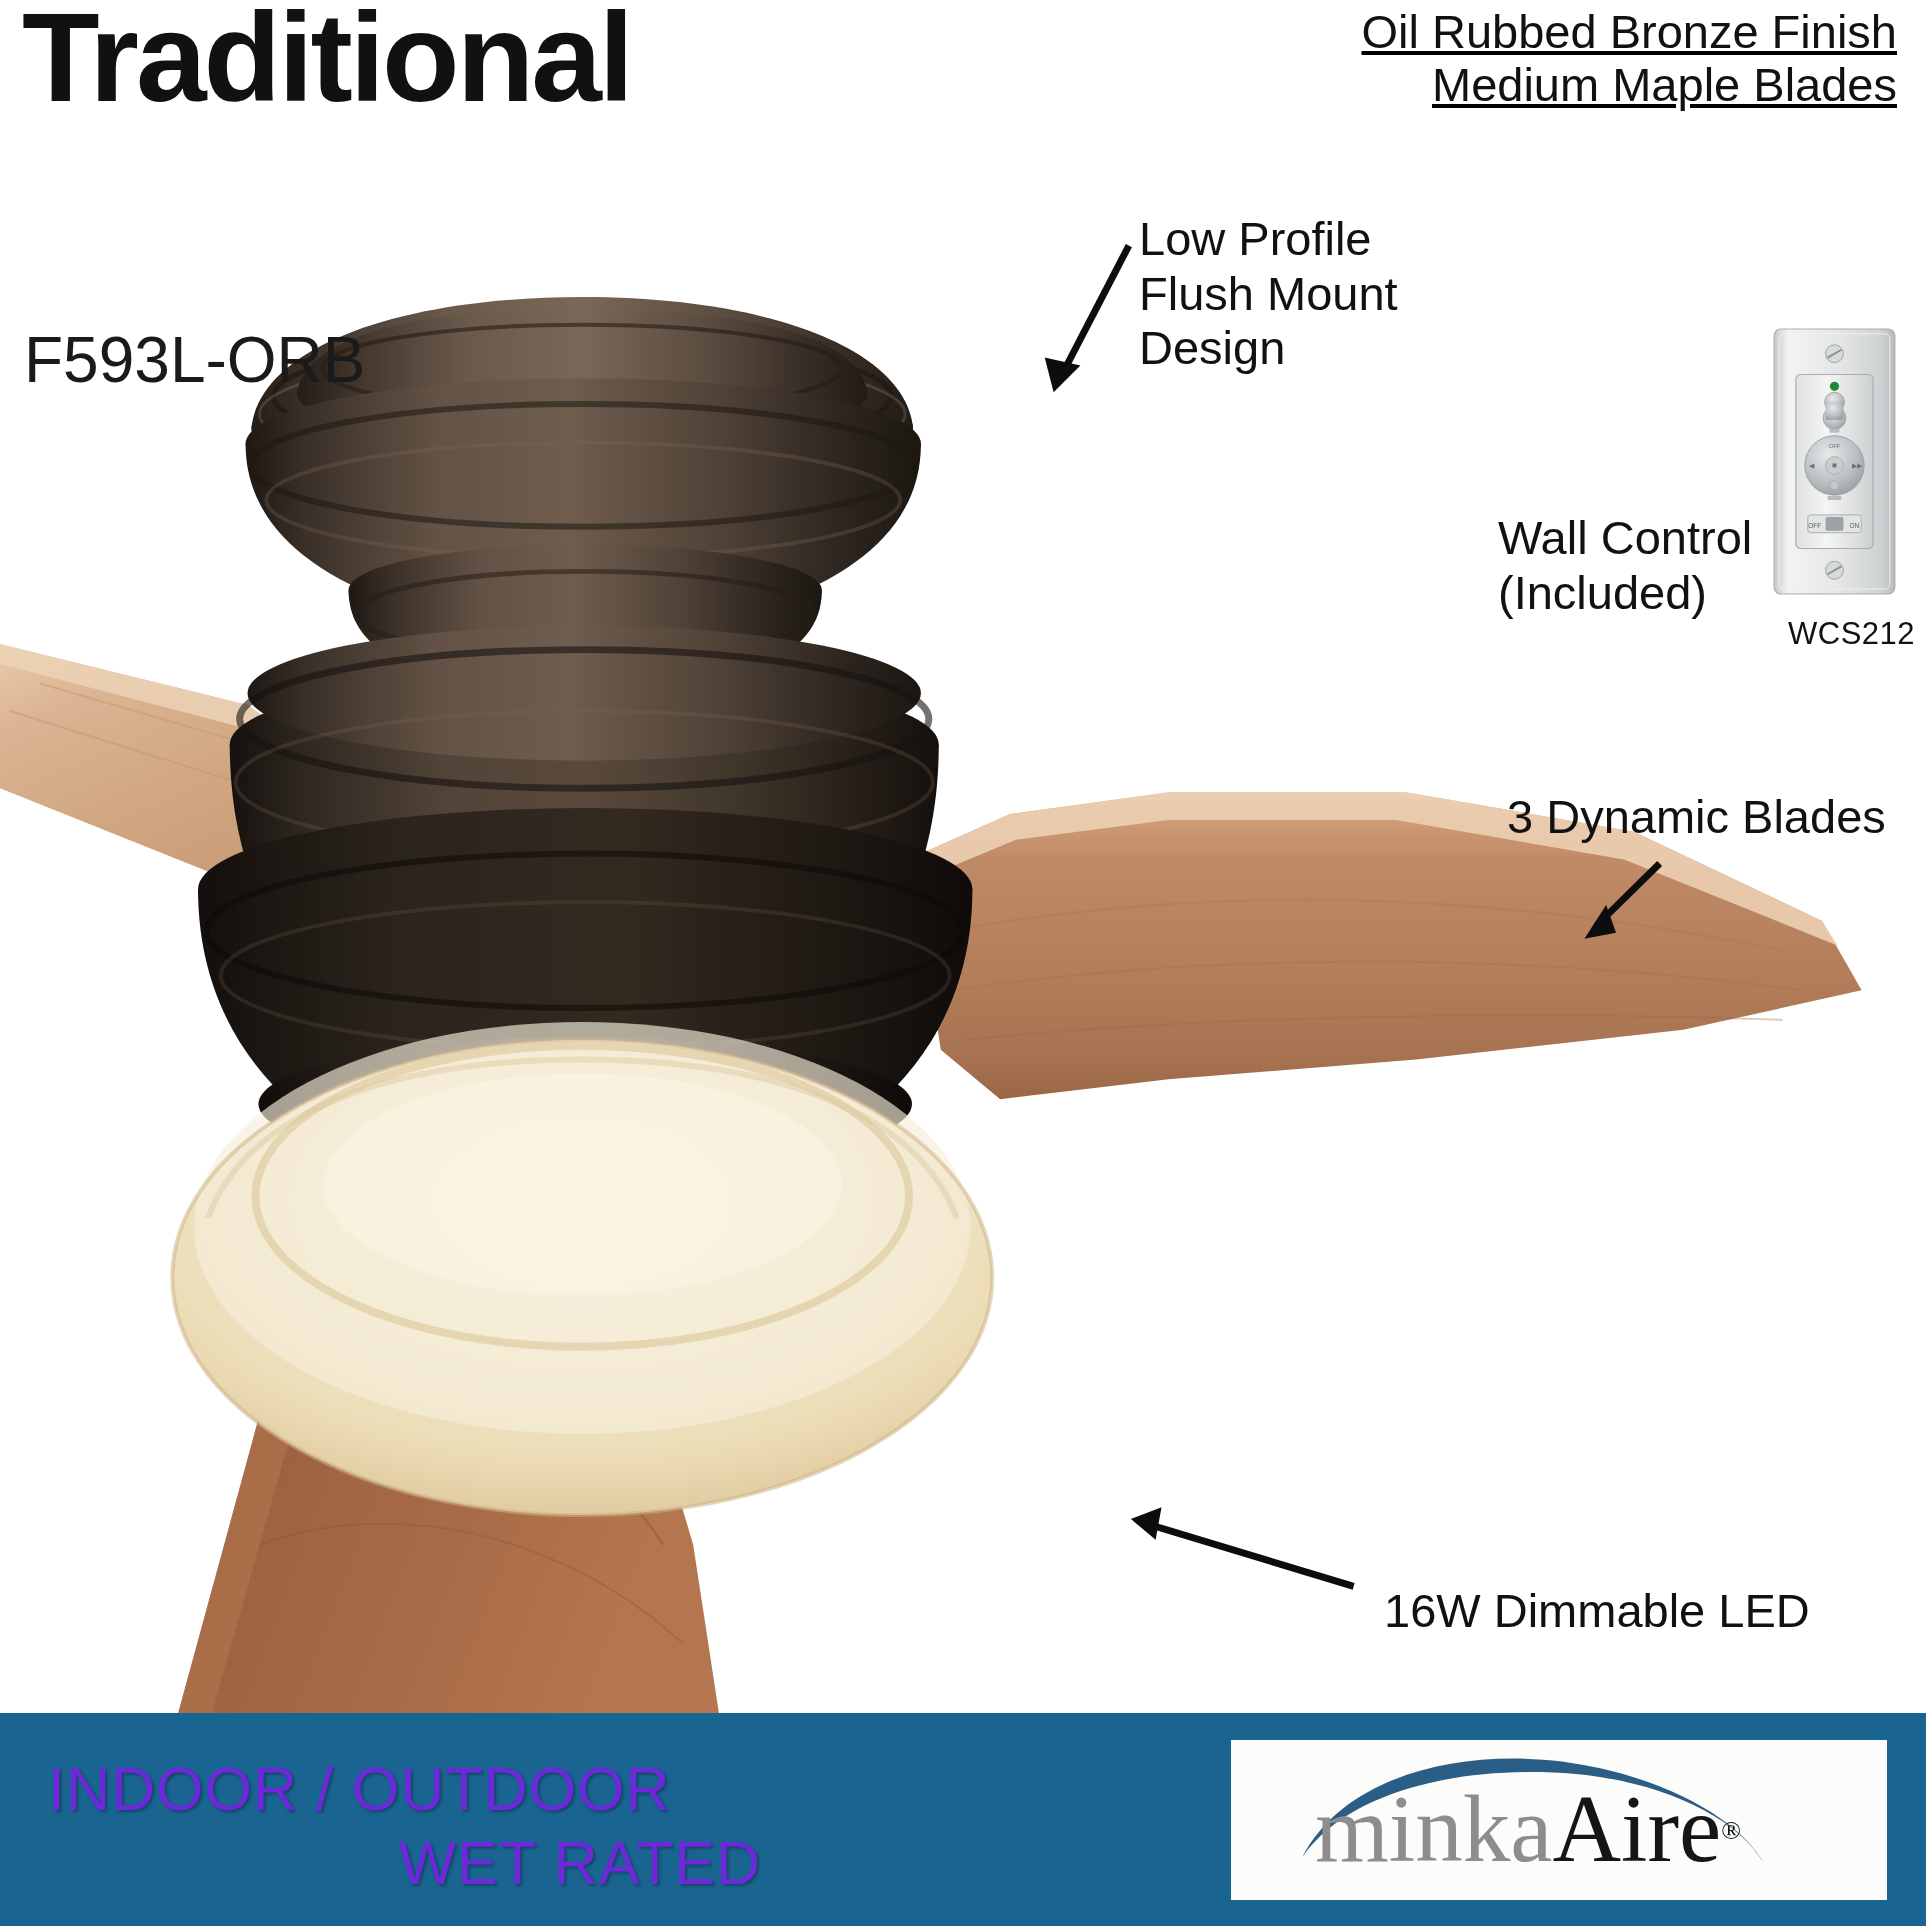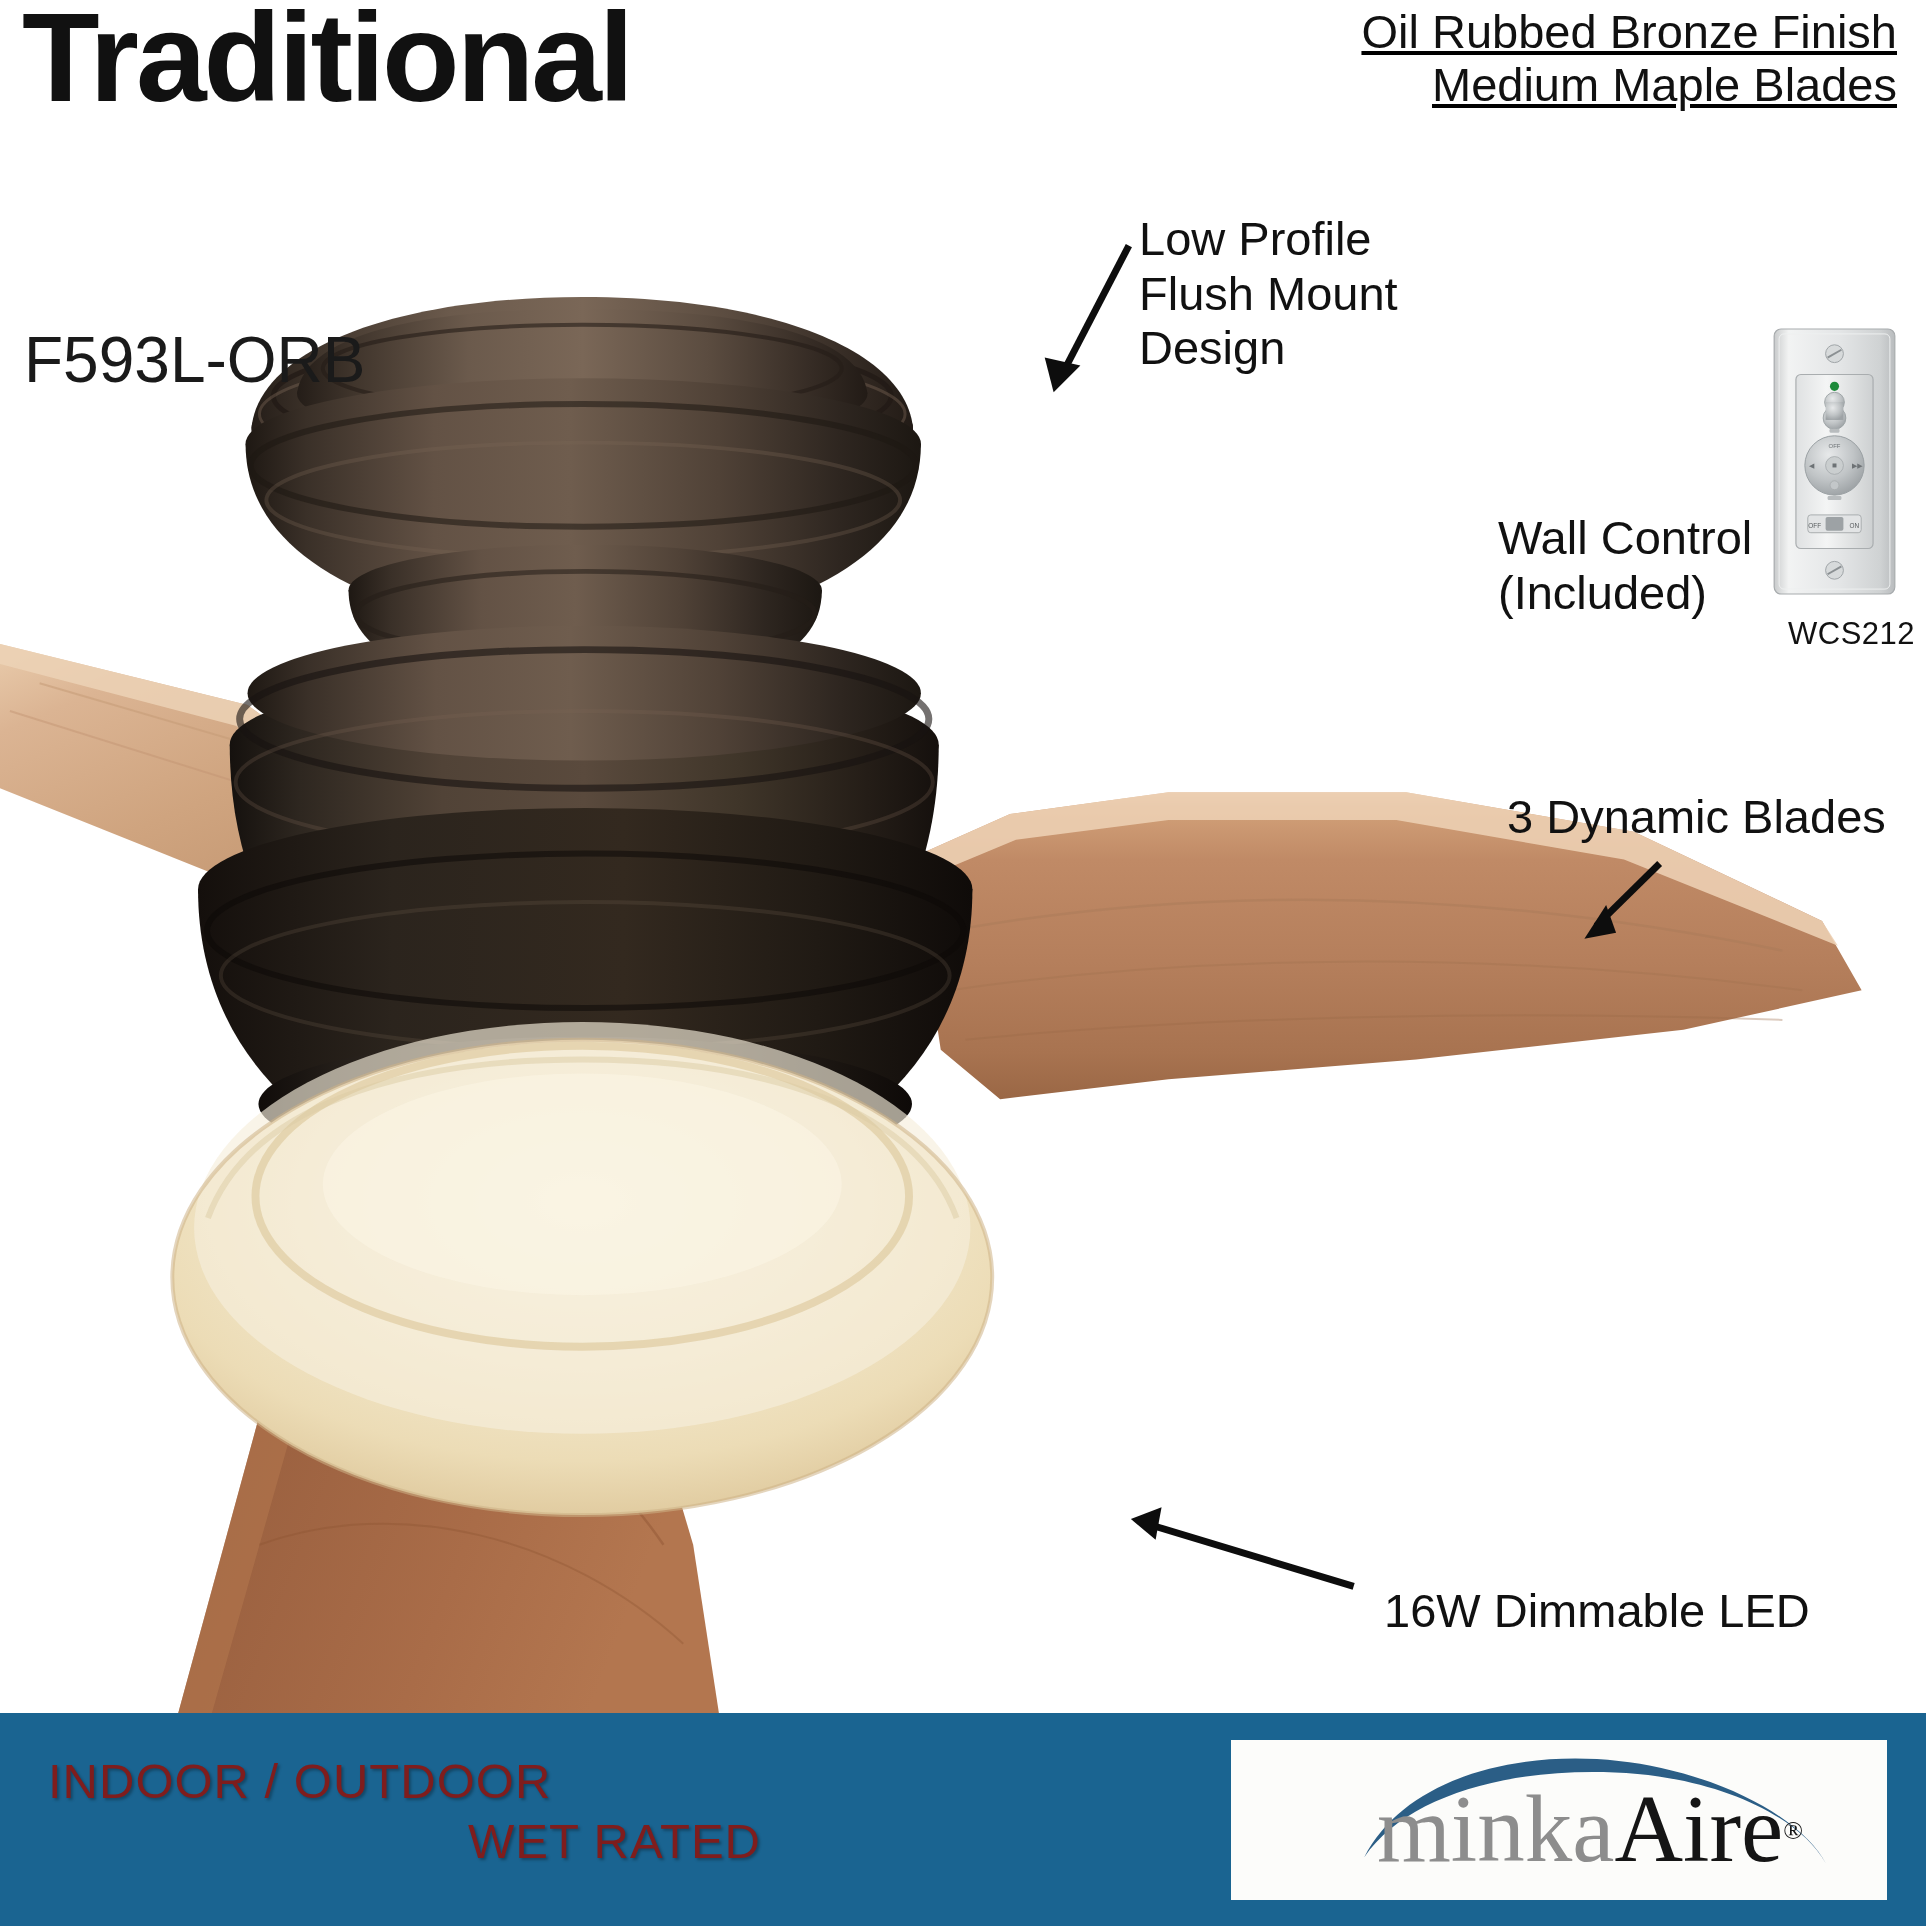--- a/index.html
+++ b/index.html
@@ -45,30 +45,30 @@
   #wall-control{
     position:absolute;left:1772px;top:327px;width:125px;height:269px;
   }
 
   
   #banner{
     position:absolute;left:0;top:1713px;width:1927px;height:214px;
     background:#1a6491;
   }
   #banner-text{
-    position:absolute;left:48px;top:1752px;width:871px;color:#7f1d1d;
-    font-size:49px;line-height:1.22;font-weight:400;letter-spacing:1px;
+    position:absolute;left:48px;top:1752px;width:871px;color:#6d28d9;
+    font-size:61px;line-height:1.22;font-weight:400;letter-spacing:1px;
     text-shadow:2px 2px 3px rgba(0,0,0,.30);
   }
   #banner-text .b1{display:block;}
   #banner-text .b2{display:block;text-align:right;padding-right:158px;}
 
   #logo-box{
     position:absolute;left:1231px;top:1740px;width:656px;height:160px;
-    background:#fcfcfa;display:flex;align-items:center;justify-content:flex-end;
+    background:#fcfcfa;display:flex;align-items:center;justify-content:flex-start;
   }
   #logo-inner{position:relative;width:594px;height:149px;}
   #logo-word{
     position:absolute;left:0;top:36px;width:594px;text-align:center;
     font-family:"Liberation Serif", serif;
     font-size:95px;line-height:1;white-space:nowrap;
   }
   #logo-word .mk{color:#8d8d8d;}
   #logo-word .ar{color:#151515;}
   #logo-word .rg{font-size:26px;vertical-align:22px;color:#151515;}

